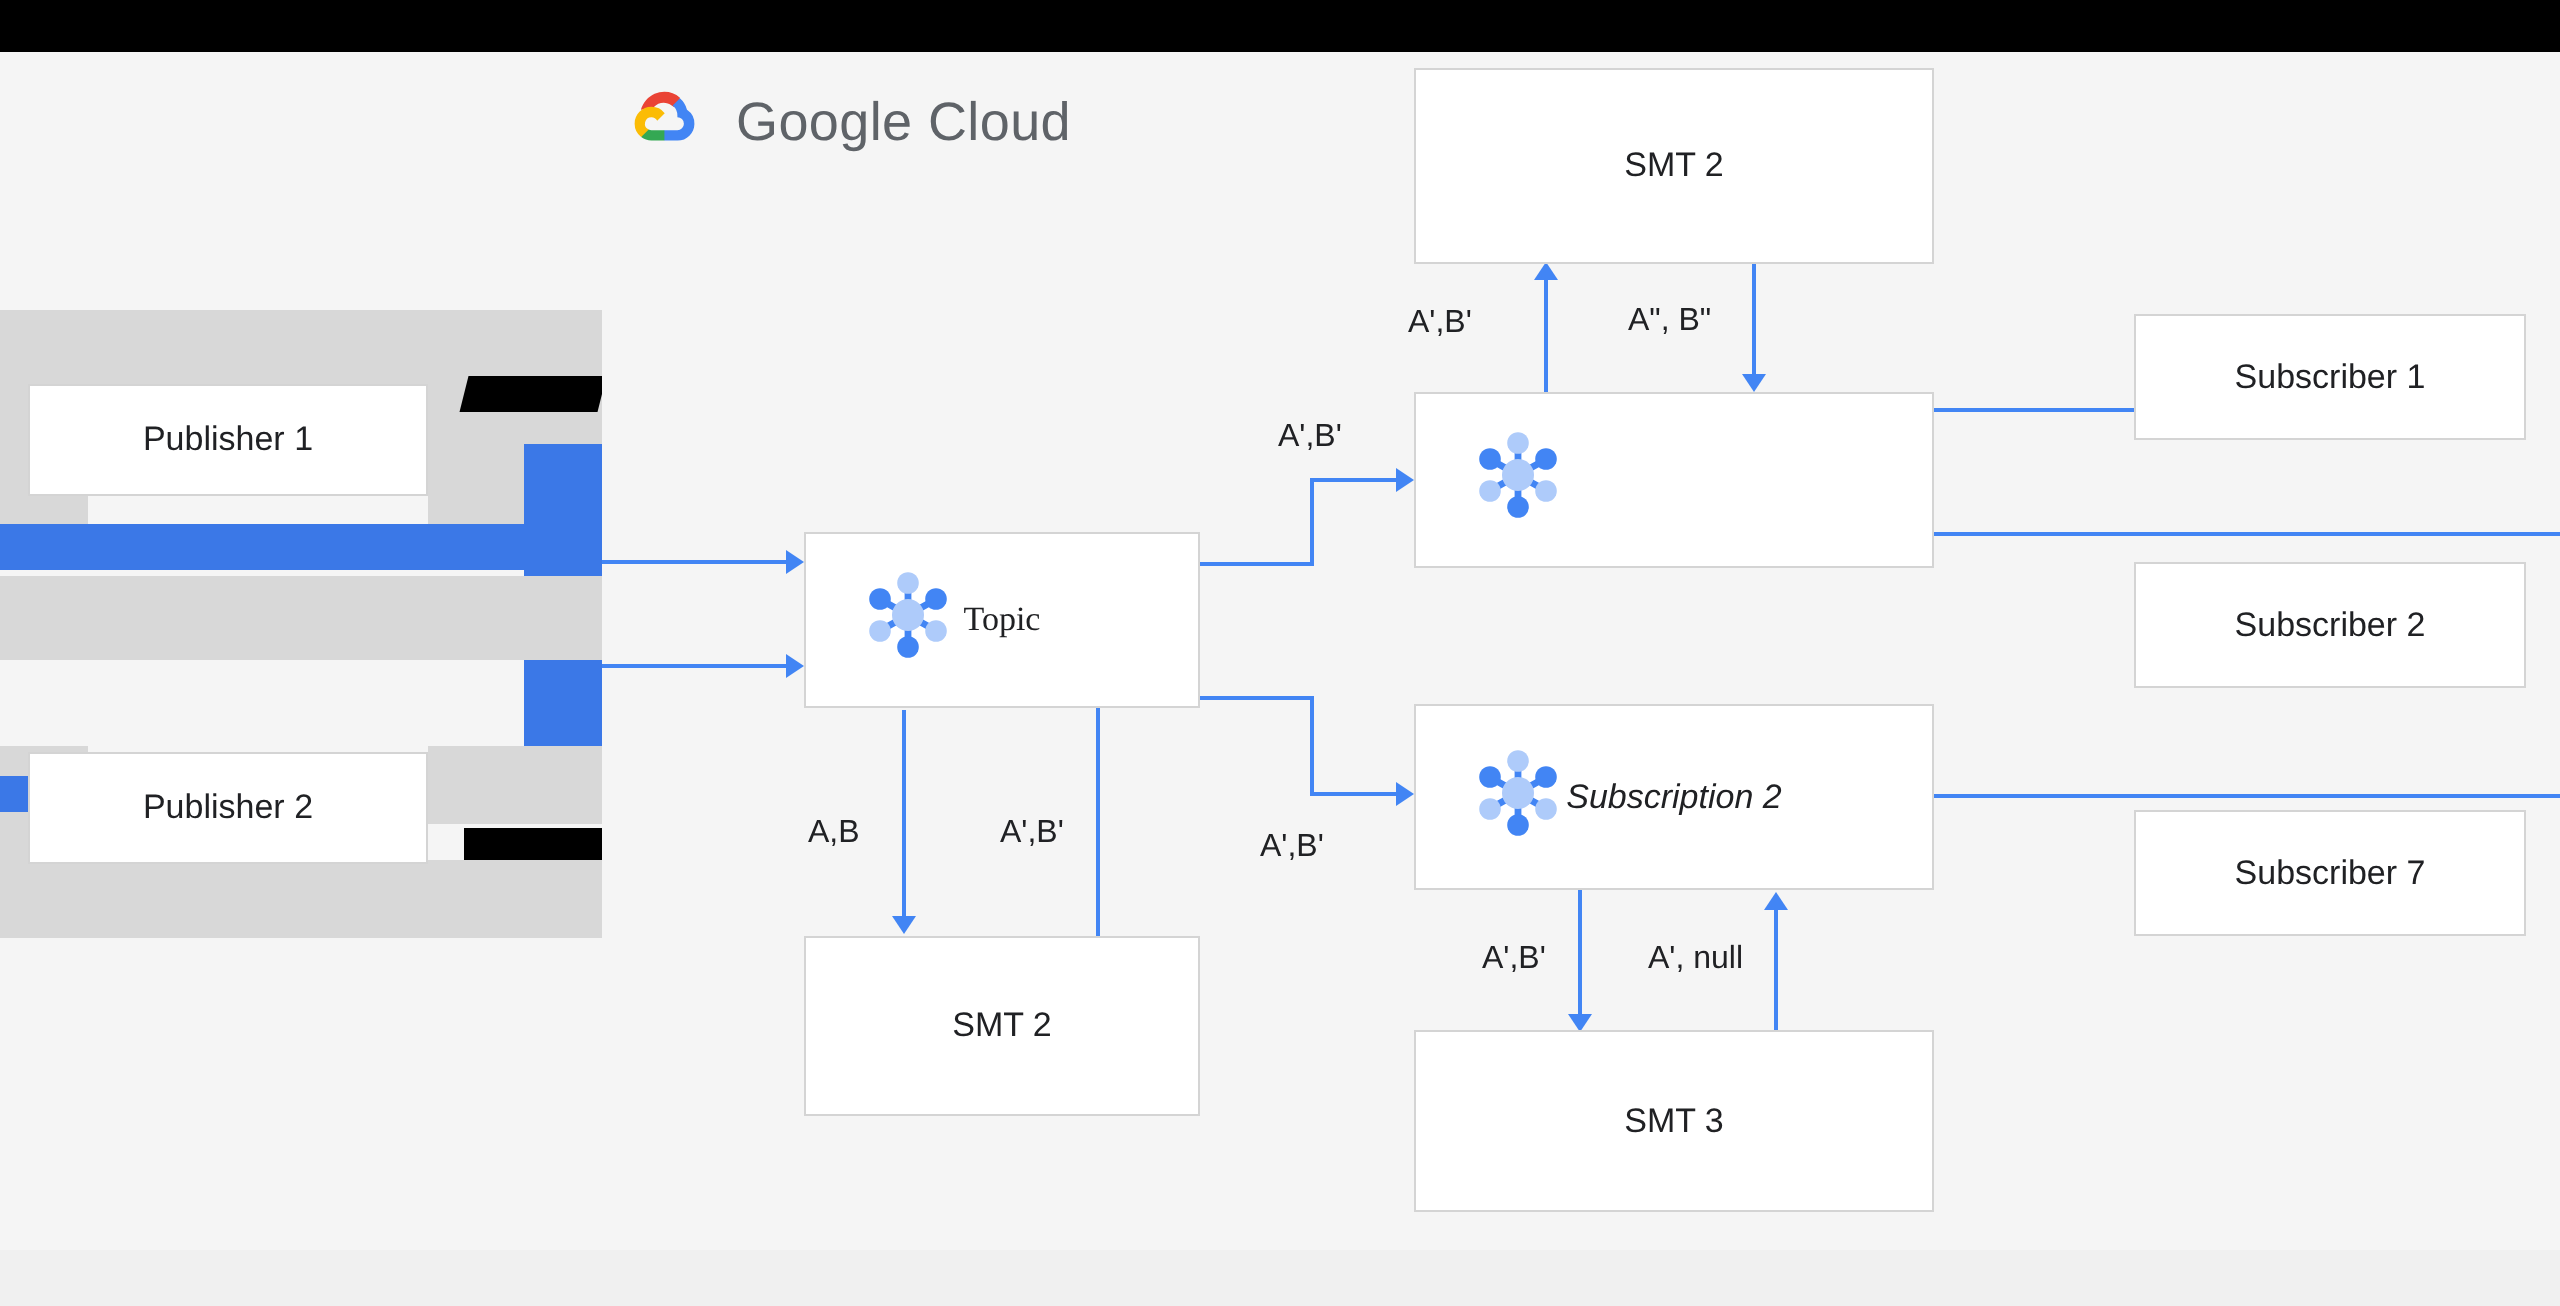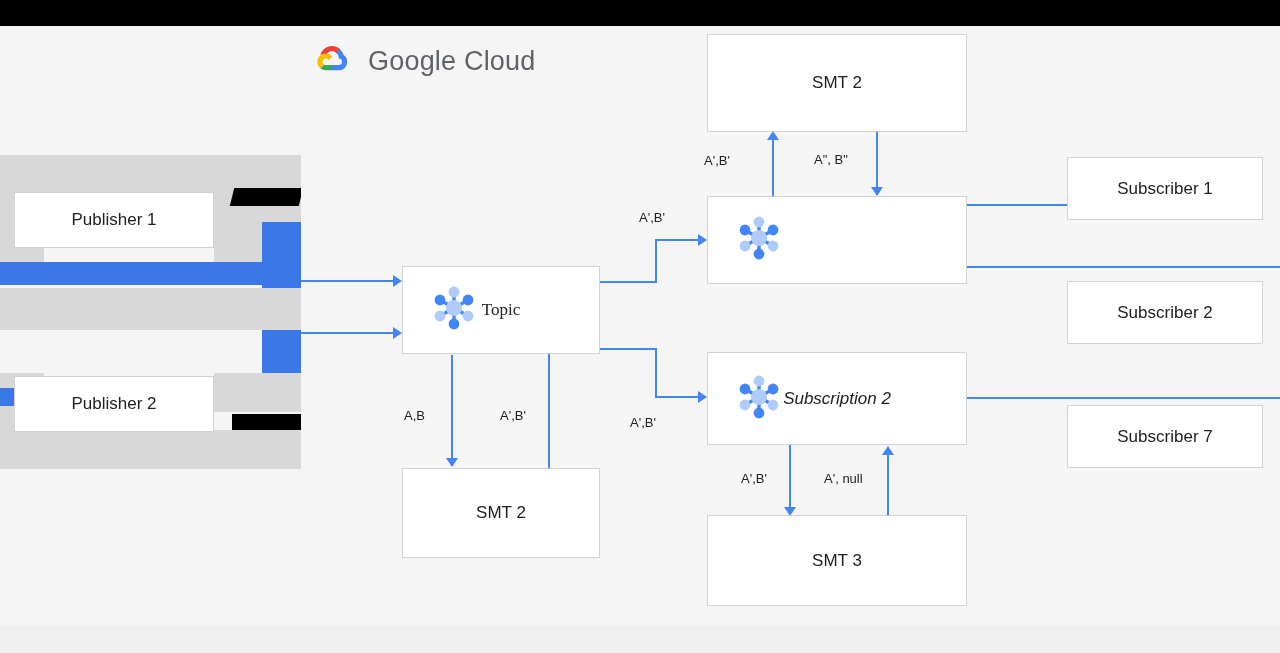--- a/index.html
+++ b/index.html
@@ -41,21 +41,21 @@
 
   
   .conn{position:absolute;background:#4285f4;}
   .h{height:2px;}
   .v{width:2px;}
   .arrow{position:absolute;width:0;height:0;}
   .ar-right{border-top:6px solid transparent;border-bottom:6px solid transparent;border-left:9px solid #4285f4;}
   .ar-down{border-left:6px solid transparent;border-right:6px solid transparent;border-top:9px solid #4285f4;}
   .ar-up{border-left:6px solid transparent;border-right:6px solid transparent;border-bottom:9px solid #4285f4;}
 
-  .elabel{position:absolute;font-size:13px;color:#202124;white-space:nowrap;text-align:center;}
+  .elabel{position:absolute;font-size:16px;color:#202124;white-space:nowrap;text-align:center;}
 </style>
 </head>
 <body>
 
 <div class="canvas"></div>
 <div class="topbar"></div>
 <div class="bottomband"></div>
 
 <div class="art art-gray" style="left:0;top:155px;width:301px;height:50px;"></div>
 <div class="art art-gray" style="left:0;top:205px;width:44px;height:62px;"></div>

